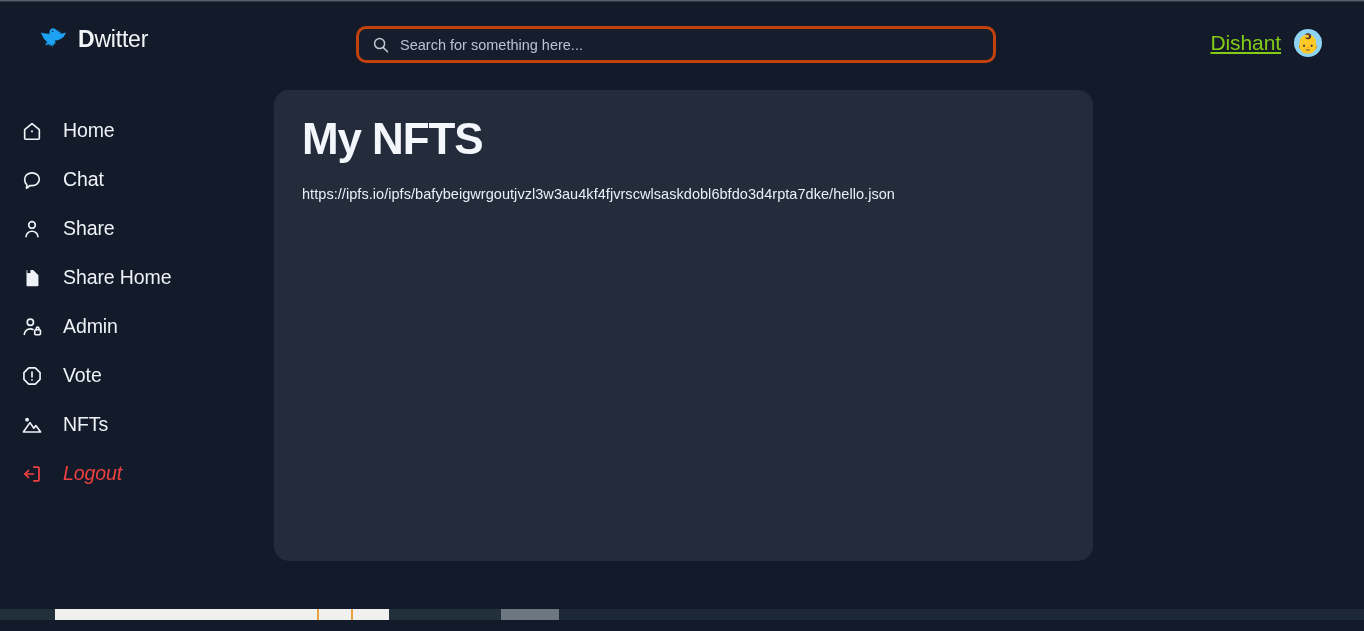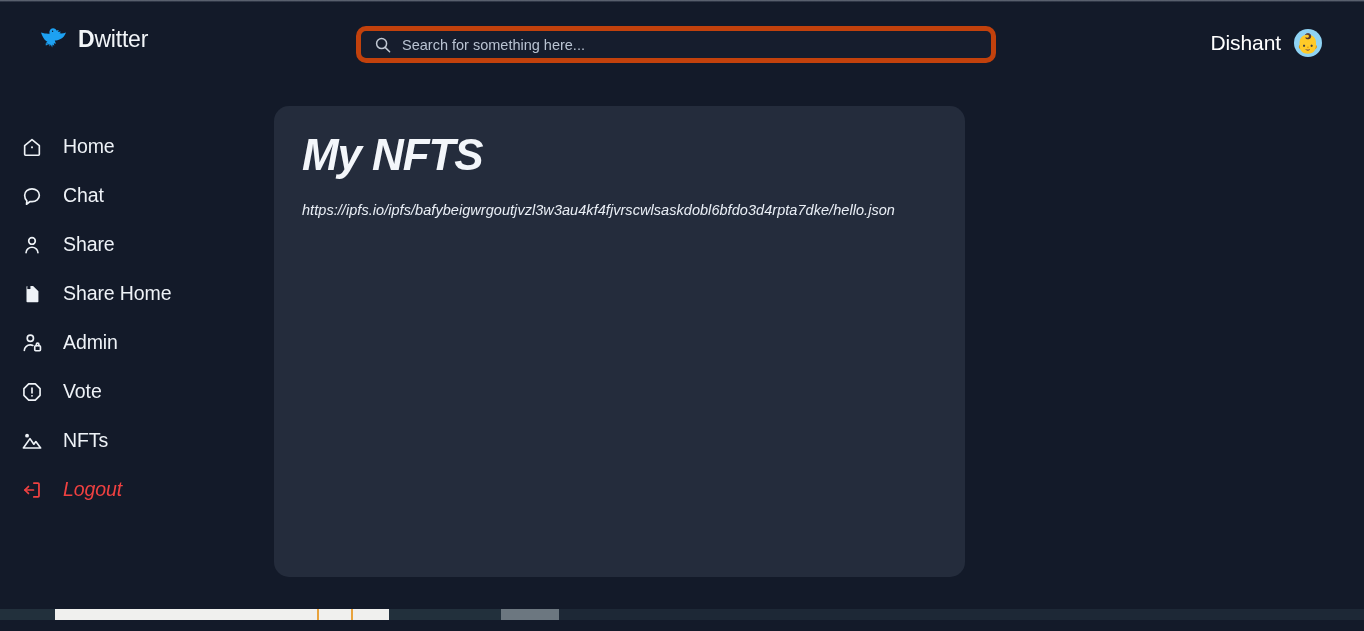--- a/index.html
+++ b/index.html
@@ -27,21 +27,21 @@
     position: absolute;
     top: 2px; left: 0;
     width: 1364px;
     height: 618px;
     background: #131a29;
   }
 
   
   .topbar {
     position: relative;
-    height: 104px;
+    height: 88px;
     display: flex;
     align-items: center;
   }
   .brand {
     position: absolute;
     left: 40px;
     top: 24px;
     display: flex;
     align-items: center;
     gap: 10px;
@@ -57,21 +57,21 @@
   .brand-text .d { font-weight: 700; }
   .brand-text .rest { font-weight: 400; }
 
   .search-wrap {
     position: absolute;
     left: 356px;
     top: 24px;
     width: 640px;
     height: 37px;
     background: #161d2d;
-    border: 5px solid #c2410c;
+    border: 3px solid #c2410c;
     border-radius: 10px;
     display: flex;
     align-items: center;
     padding: 0 14px;
     gap: 11px;
   }
   .search-icon { flex: 0 0 auto; width: 16px; height: 16px; opacity: .85; }
   .search-input {
     flex: 1 1 auto;
     background: transparent;
@@ -88,23 +88,24 @@
     position: absolute;
     right: 42px;
     top: 27px;
     display: flex;
     align-items: center;
     gap: 13px;
     cursor: pointer;
   }
   .user-name {
     font-size: 21px;
-    color: #ffffff;
+    color: #84cc16;
     letter-spacing: -0.1px;
     white-space: nowrap;
+    text-decoration: underline;
   }
   .avatar {
     width: 28px; height: 28px;
     border-radius: 50%;
     background: #8fd3f4;
     display: flex; align-items: center; justify-content: center;
     font-size: 19px;
     line-height: 1;
     overflow: hidden;
   }
@@ -138,26 +139,25 @@
     flex: 0 0 24px;
     display: flex; align-items: center; justify-content: center;
   }
   .nav-item .ico svg { display: block; }
   .nav-item.danger { color: #f04141; font-style: italic; }
 
   
   .card {
     position: absolute;
     left: 274px; top: 0;
-    width: 691px;
+    width: 819px;
     height: 471px;
     background: #242c3c;
     border-radius: 15px;
     padding: 26px 28px;
-    font-style: italic;
   }
   .card-title {
     margin: 0;
     font-size: 44px;
     font-weight: 700;
     color: #f3f6fa;
     letter-spacing: -1.1px;
     line-height: 1.05;
   }
   .nft-link {

